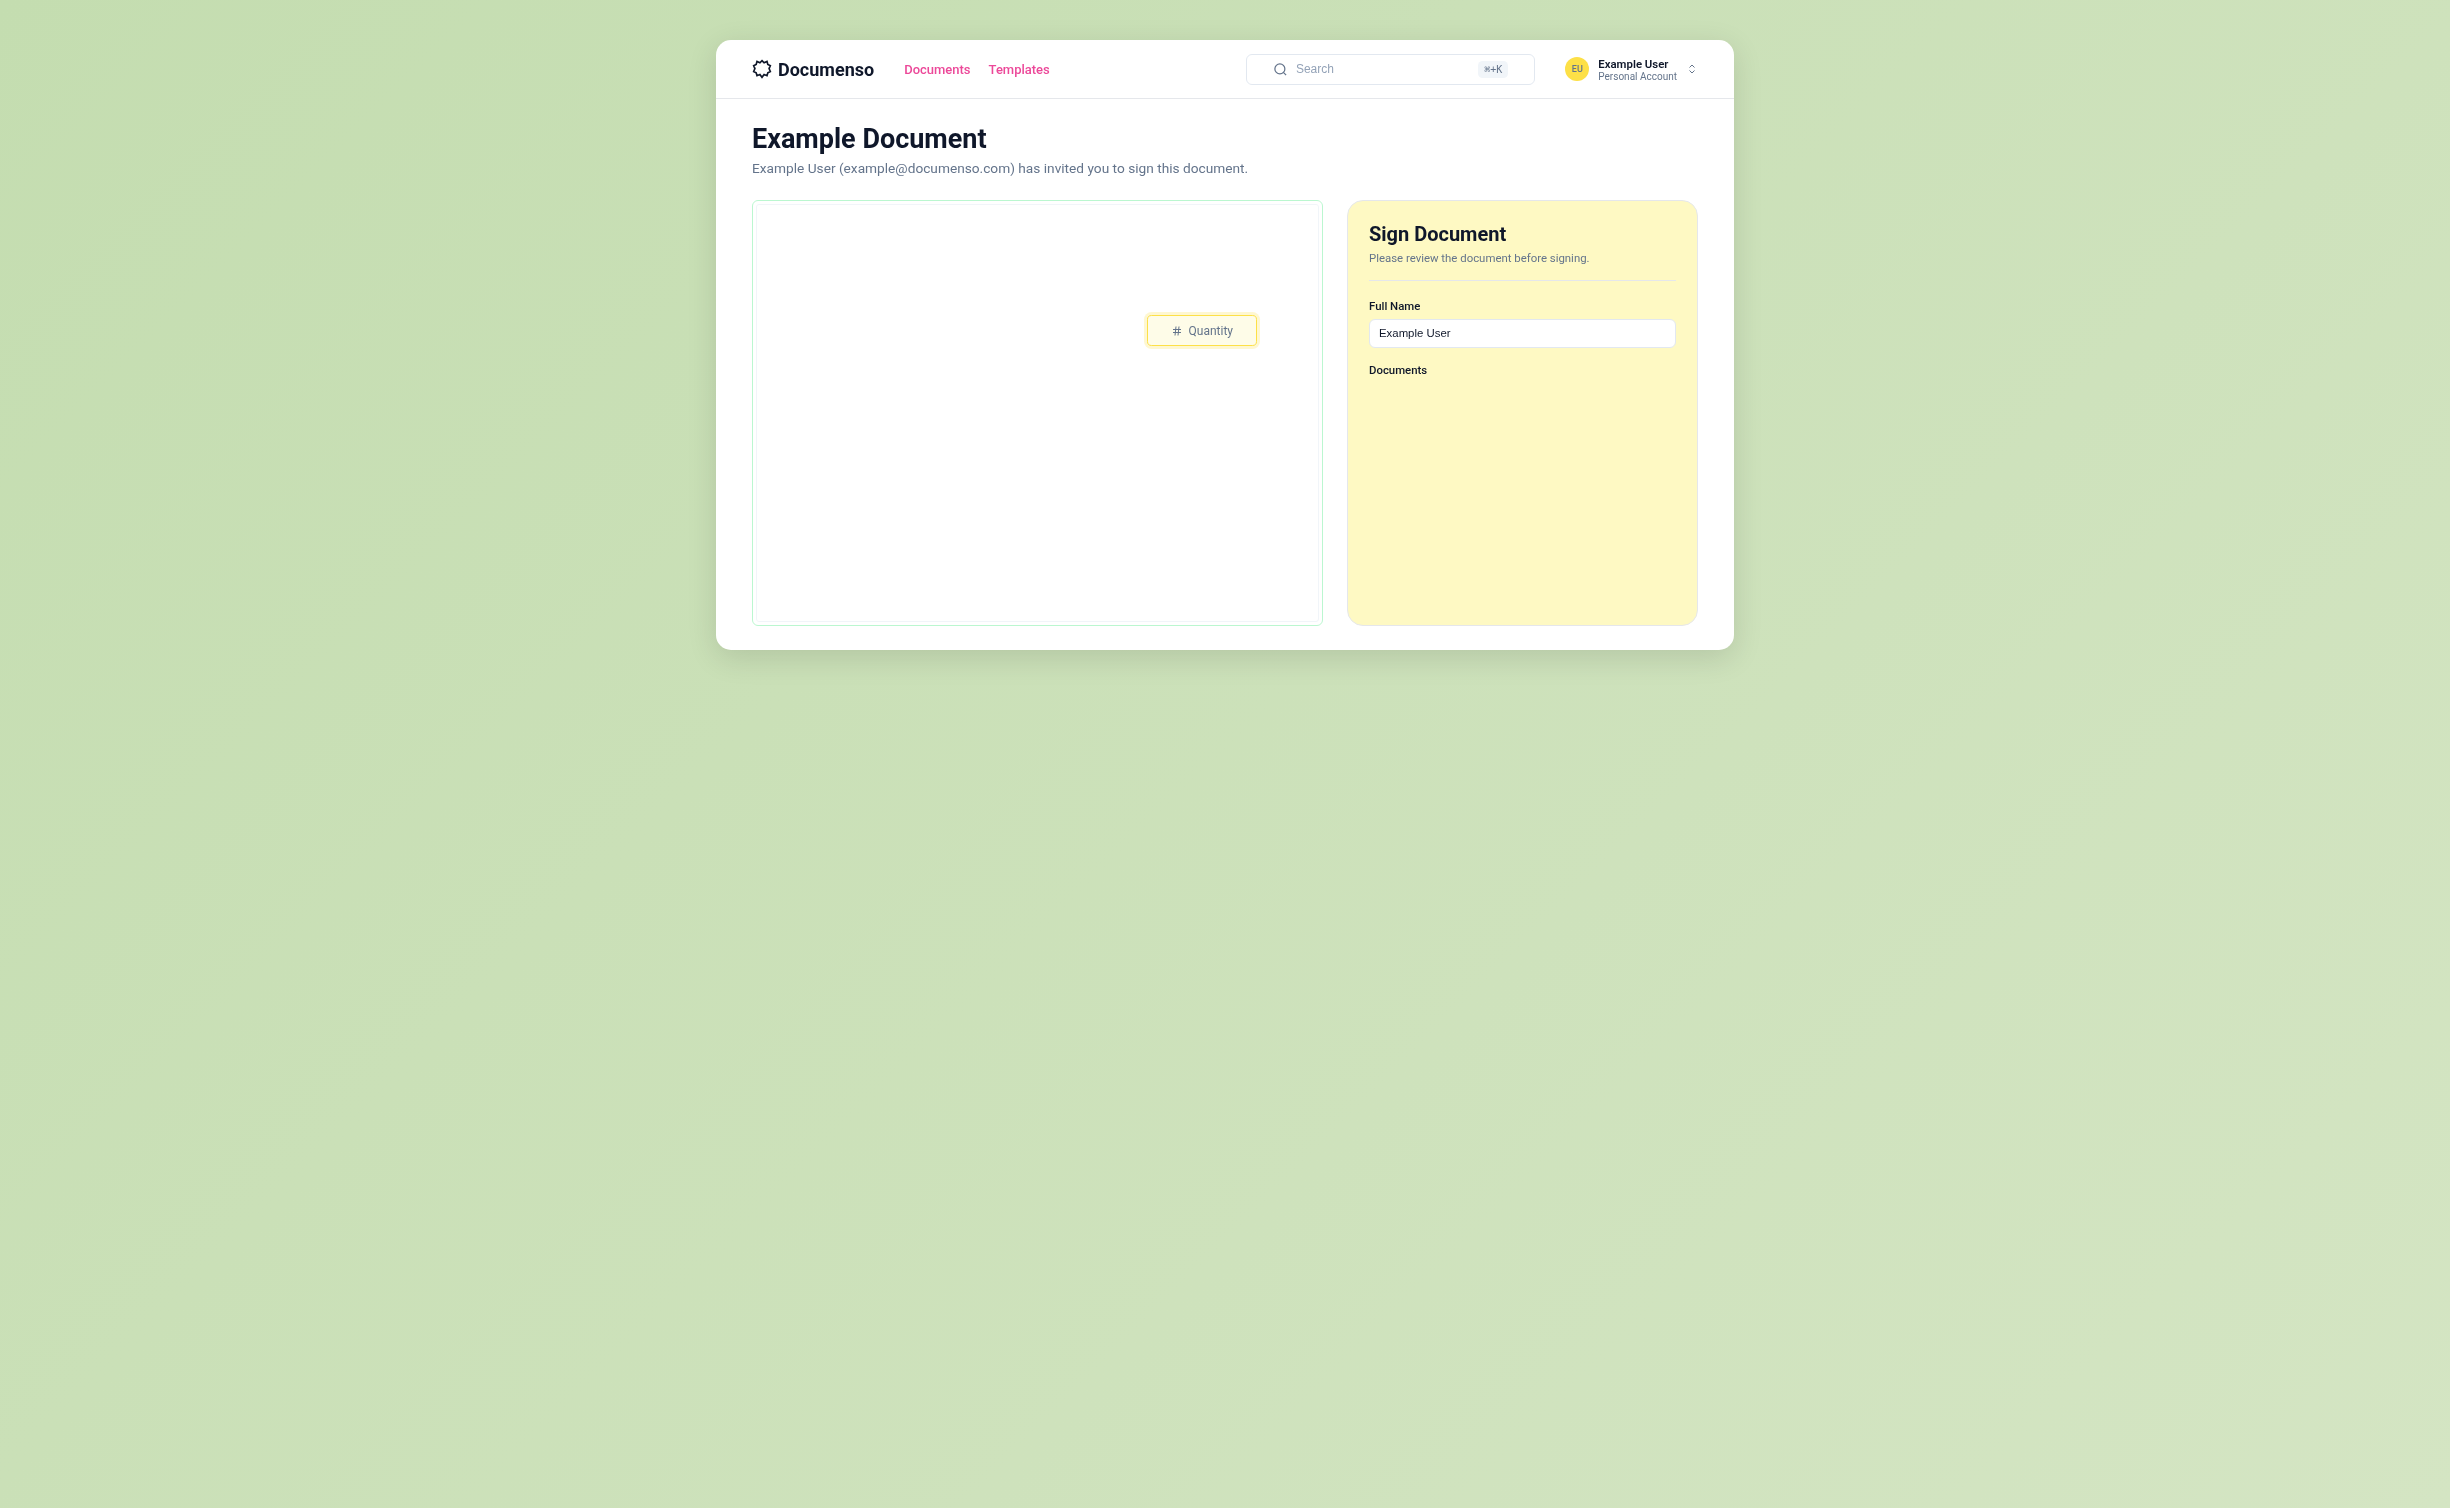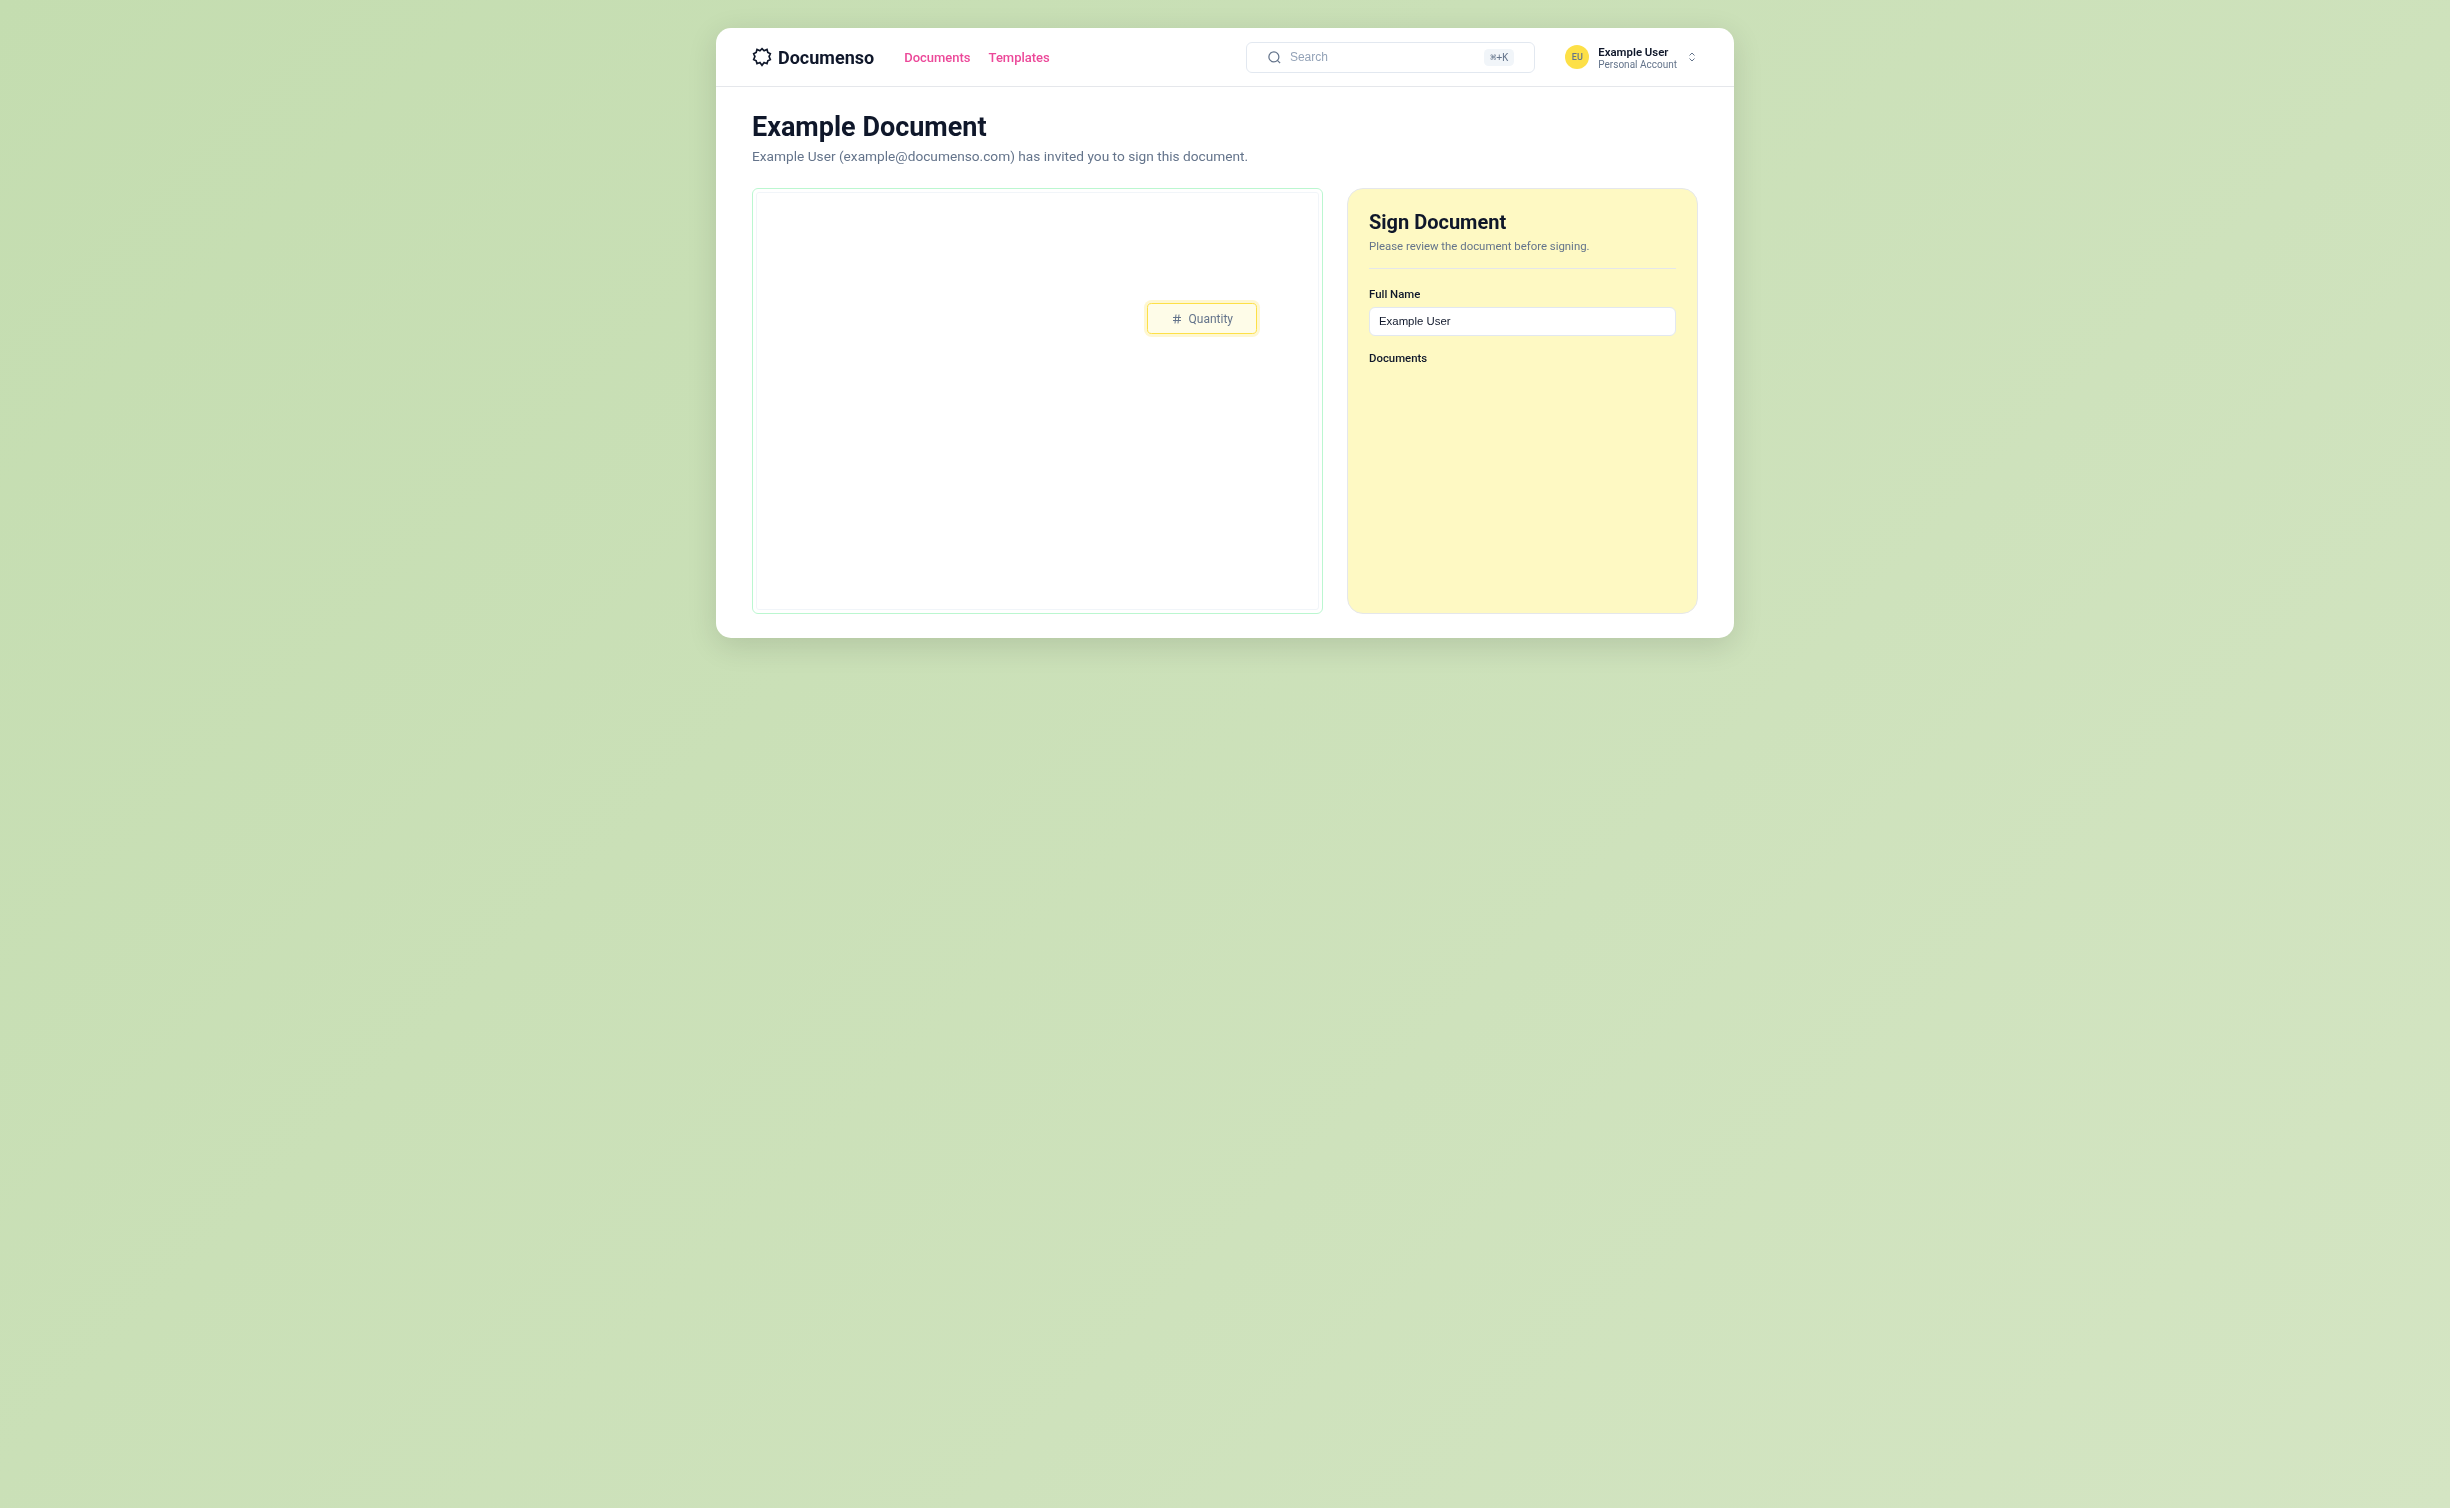--- a/index.html
+++ b/index.html
@@ -14,21 +14,21 @@
       min-height: 100vh;
       padding: 24px;
     }
     
     .app-container {
       background: white;
       border-radius: 15px;
       box-shadow: 0 7.6px 30px rgba(0,0,0,0.12);
       overflow: hidden;
       max-width: 1018px;
-      margin: 4px auto;
+      margin: 16px auto;
     }
     
     .header {
       display: flex;
       align-items: center;
       padding: 13.7px 36px;
       border-bottom: 0.8px solid #e5e7eb;
       gap: 30px;
     }
     
@@ -60,21 +60,21 @@
     }
     
     .search-box {
       flex: 1;
       max-width: 289px;
       margin-left: auto;
       display: flex;
       align-items: center;
       border: 0.8px solid #e2e8f0;
       border-radius: 6px;
-      padding: 6px 20px;
+      padding: 6px 26px;
       gap: 7.6px;
       background: white;
     }
     
     .search-icon {
       width: 15px;
       height: 15px;
       color: #64748b;
       flex-shrink: 0;
     }

